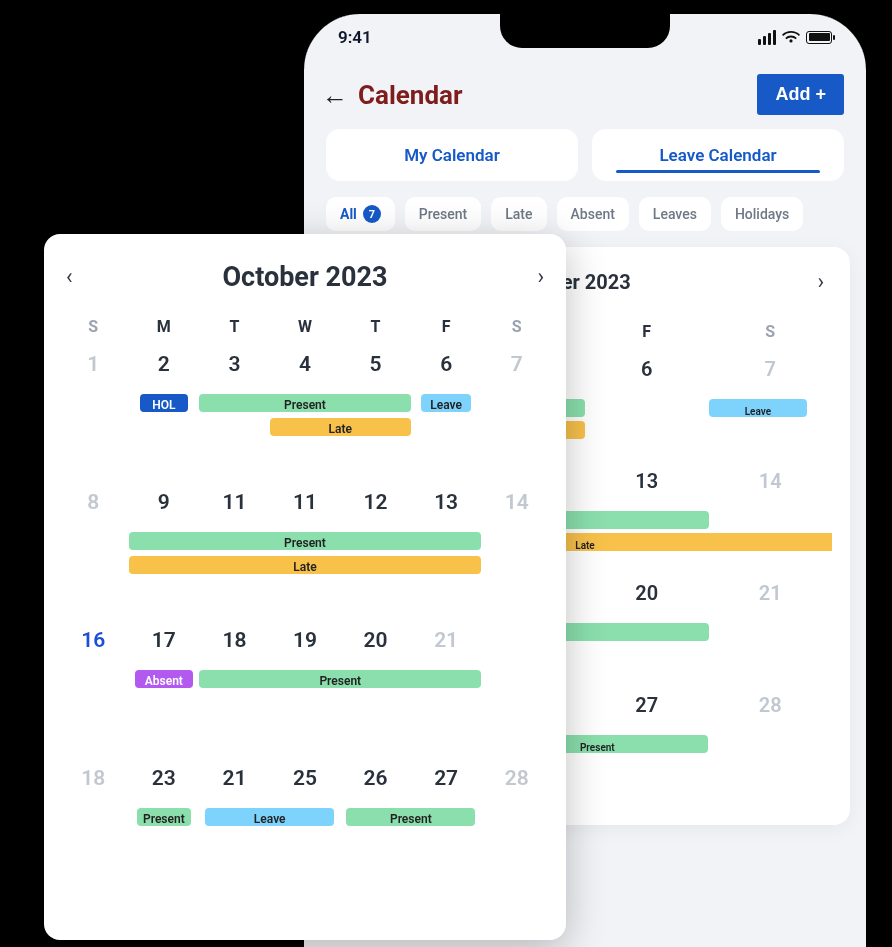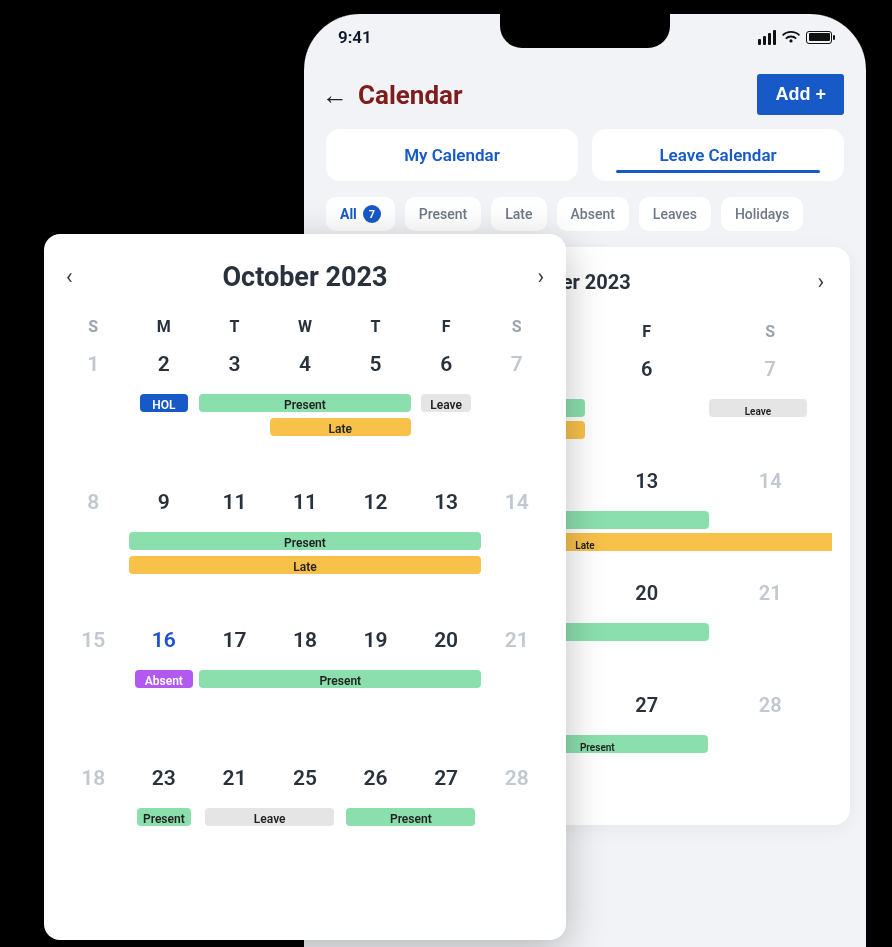--- a/index.html
+++ b/index.html
@@ -122,21 +122,21 @@
   .cell{position:relative;height:110px;text-align:center}
   .phone .cell{height:104px}
   .num{font-size:20px;font-weight:600;color:#29323c;padding-top:6px}
   .num.dim{color:#c2c8d0}
   .num.purple{color:#1d4ed8}
   .stripes{position:absolute;left:0;right:0;top:44px;display:flex;flex-direction:column;gap:4px}
   .stripes > div{display:flex;height:18px}
   .seg{height:18px;display:flex;align-items:flex-end;justify-content:center;font-size:11px;font-weight:600;color:#222}
   .st-present{background:#8bdfad}
   .st-late{background:#f8c14a}
-  .st-leave{background:#e5e5e5}
+  .st-leave{background:#7dd3fc}
   .st-absent{background:#b259ef;color:#fff}
   .st-hol{background:#1659c7;color:#fff}
   .r-start{border-top-left-radius:4px;border-bottom-left-radius:4px}
   .r-end{border-top-right-radius:4px;border-bottom-right-radius:4px}
 
   
   .float-card{
     position:absolute;
     top:234px;left:44px;
     width:522px;
@@ -406,23 +406,20 @@
       </div>
       <div>
         <div style="width:calc(100%/7)"></div>
         <div class="seg st-late r-start r-end" style="width:calc(100%/7*5)">
             <span>Late</span>
           </div>
       </div>
     </div>
 
     <div class="cell">
-        <div class="num dim">15</div>
-      </div>
-    <div class="cell">
         <div class="num purple">16</div>
       </div>
     <div class="cell">
         <div class="num">17</div>
       </div>
     <div class="cell">
         <div class="num">18</div>
       </div>
     <div class="cell">
         <div class="num">19</div>

